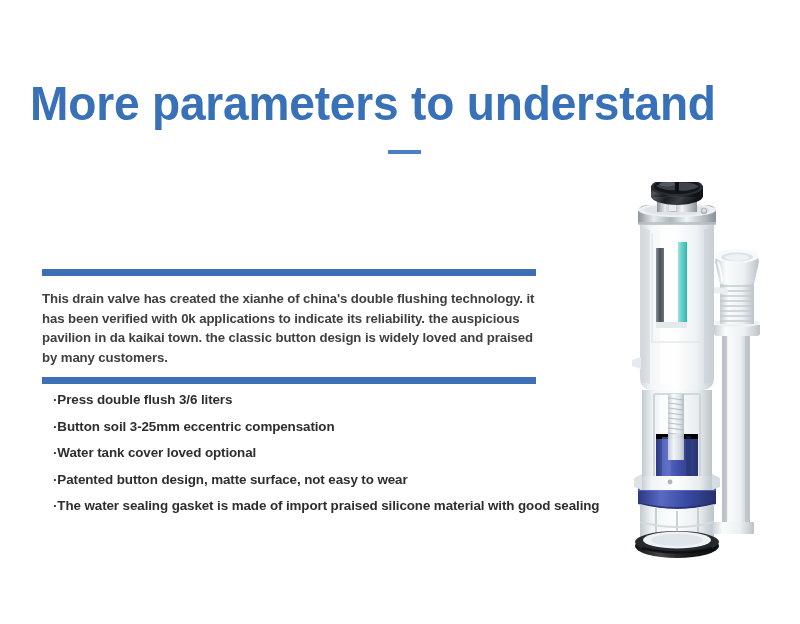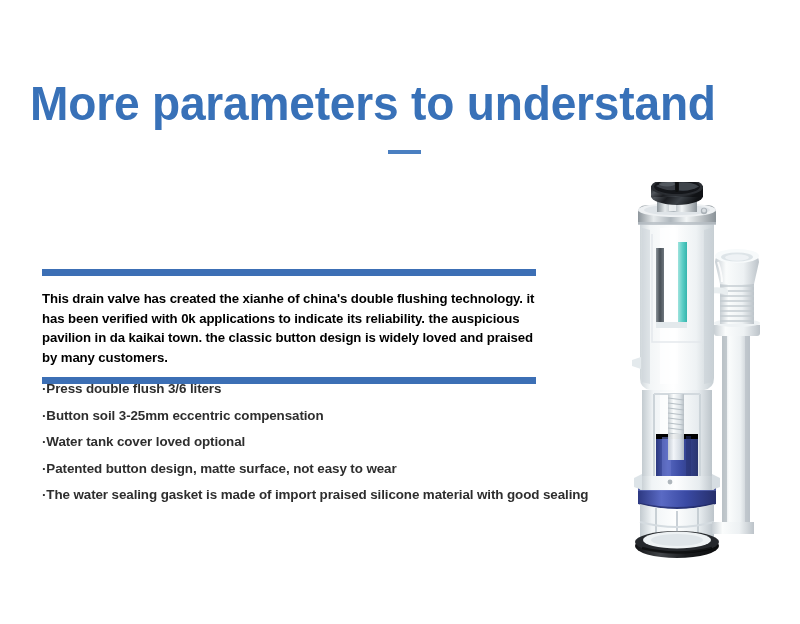--- a/index.html
+++ b/index.html
@@ -60,31 +60,31 @@
     background: #3c6fb5;
   }
   .rule-bar.top { margin-bottom: 13px; }
   .rule-bar.bottom { margin-top: 10px; }
 
   .para-text {
     font-family: "Liberation Sans Narrow", "Liberation Sans", "DejaVu Sans", sans-serif;
     font-size: 13.2px;
     line-height: 19.5px;
     font-weight: 700;
-    color: #000000;
+    color: #404040;
     letter-spacing: -0.1px;
   }
 
   
   .bullets {
     position: absolute;
     left: 42px;
     top: 381px;
     width: 540px;
-    margin: 0;
+    margin: 11px;
     padding: 0;
     list-style: none;
   }
   .bullets li {
     font-family: "Liberation Sans Narrow", "Liberation Sans", "DejaVu Sans", sans-serif;
     font-size: 13.4px;
     line-height: 16px;
     font-weight: 700;
     color: #2e2e2e;
     letter-spacing: -0.1px;

